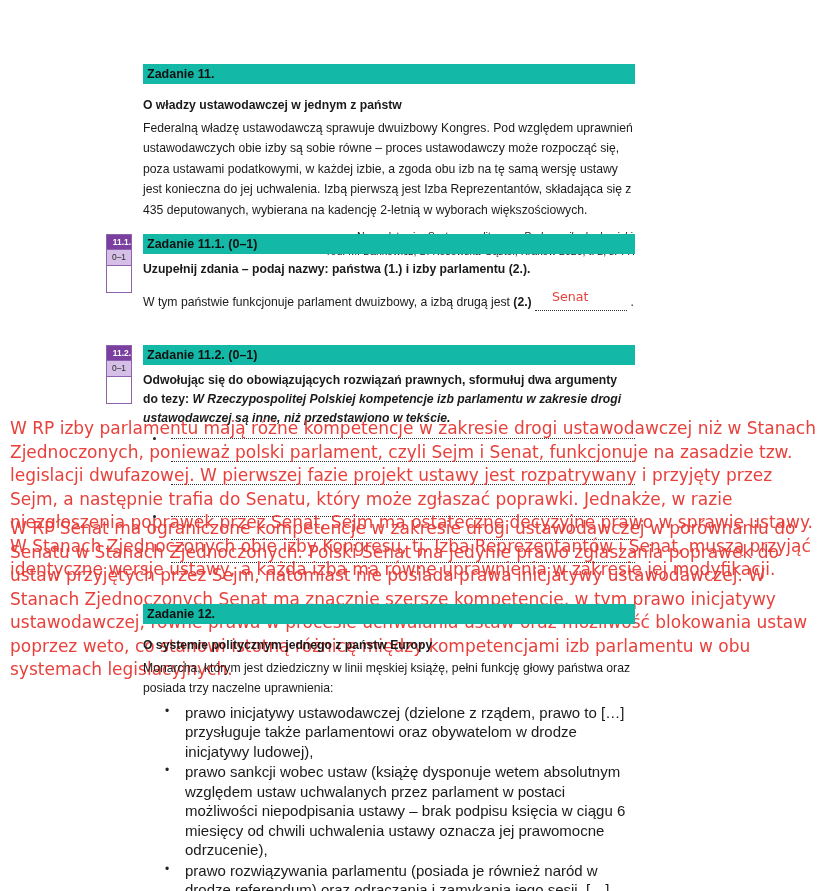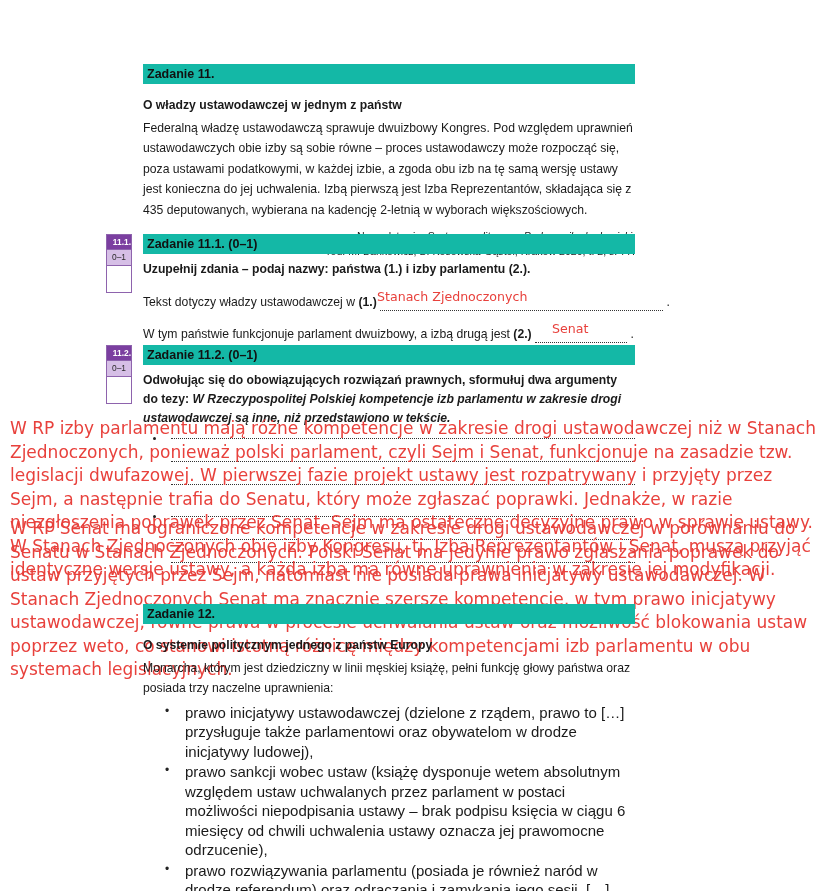--- a/index.html
+++ b/index.html
@@ -210,26 +210,20 @@
   <div class="score-box" style="left:106px; top:234px;">
     <div class="score-no">11.1.</div>
     <div class="score-range">0–1</div>
     <div class="score-blank"></div>
   </div>
 
   <div class="content" style="top:234px;">
     <div class="task-bar">Zadanie 11.1. (0–1)</div>
     <div class="instr">Uzupełnij zdania – podaj nazwy: państwa (1.) i izby parlamentu (2.).</div>
 
-    <div class="fill-row">
-      <span>Tekst dotyczy władzy ustawodawczej w </span><b>(1.)</b>
-      <span class="dots" style="width:283px;"></span>
-      <span>.</span>
-      <span class="answer-inline" style="left:234px; bottom:5px;">Stanach Zjednoczonych</span>
-    </div>
 
     <div class="fill-row">
       <span>W tym państwie funkcjonuje parlament dwuizbowy, a izbą drugą jest </span><b>(2.)</b>
       <span class="dots" style="width:92px;"></span>
       <span>.</span>
       <span class="answer-inline" style="left:409px; bottom:5px;">Senat</span>
     </div>
   </div>
 
   <div class="score-box" style="left:106px; top:345px;">

